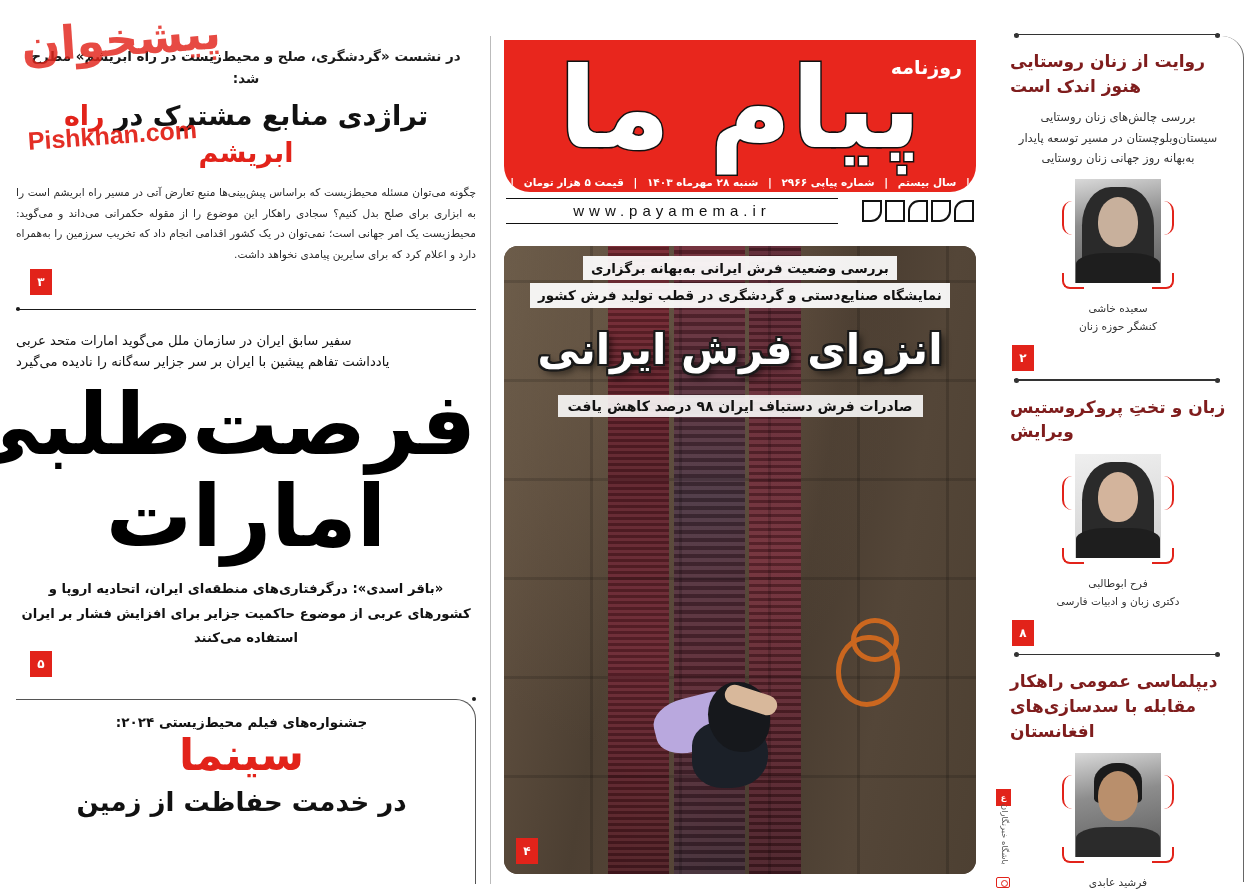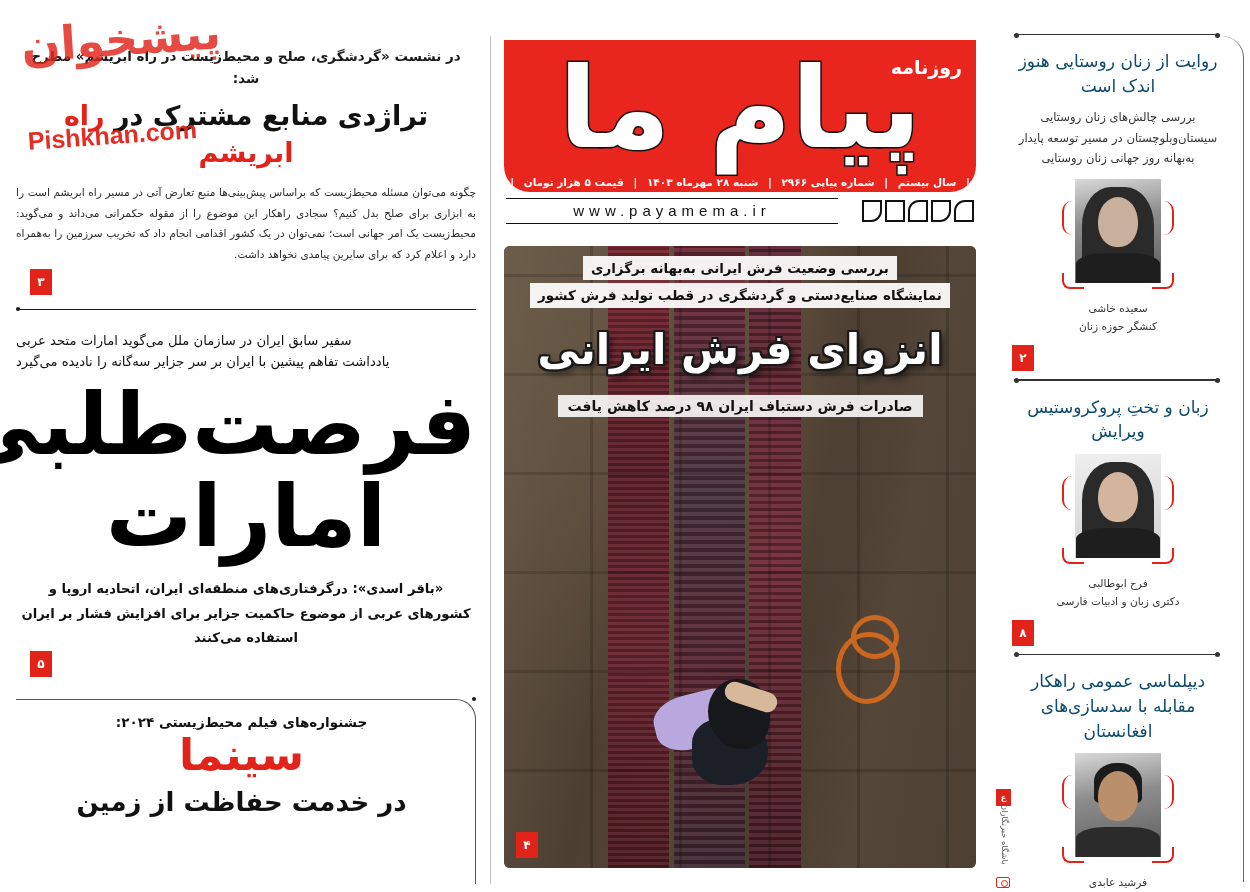--- a/index.html
+++ b/index.html
@@ -272,24 +272,24 @@
     border: 2.4px solid #111;
   }
   .mk.a { border-top-left-radius: 11px; }
   .mk.b { border-bottom-right-radius: 11px; }
   .mk.c { border-top-left-radius: 11px; }
   .mk.d { }
   .mk.e { border-bottom-right-radius: 11px; }
 
   
   .feature {
-    margin: 14px 8px 24px 8px;
+    margin: 14px 8px 18px 8px;
     position: relative;
     flex: 1;
-    border-radius: 6px;
+    border-radius: 14px;
     overflow: hidden;
     background: #4a3b2e;
     min-height: 0;
   }
 
   .photo-bg {
     position: absolute;
     inset: 0;
     background:
       radial-gradient(ellipse at 28% 12%, rgba(120,100,78,0.55), transparent 55%),
@@ -513,23 +513,23 @@
     content: "";
     position: absolute;
     left: 0; top: -1.5px;
     width: 5px; height: 5px;
     border-radius: 50%;
     background: #333;
   }
 
   .side-title {
     font-size: 17px;
-    font-weight: 400;
-    color: #0c4a6e;
-    text-align: center;
+    font-weight: 700;
+    color: #7f1d1d;
+    text-align: left;
     line-height: 1.45;
     direction: rtl;
   }
 
   .side-dek {
     font-size: 11.6px;
     color: #333;
     text-align: center;
     line-height: 1.8;
     direction: rtl;

